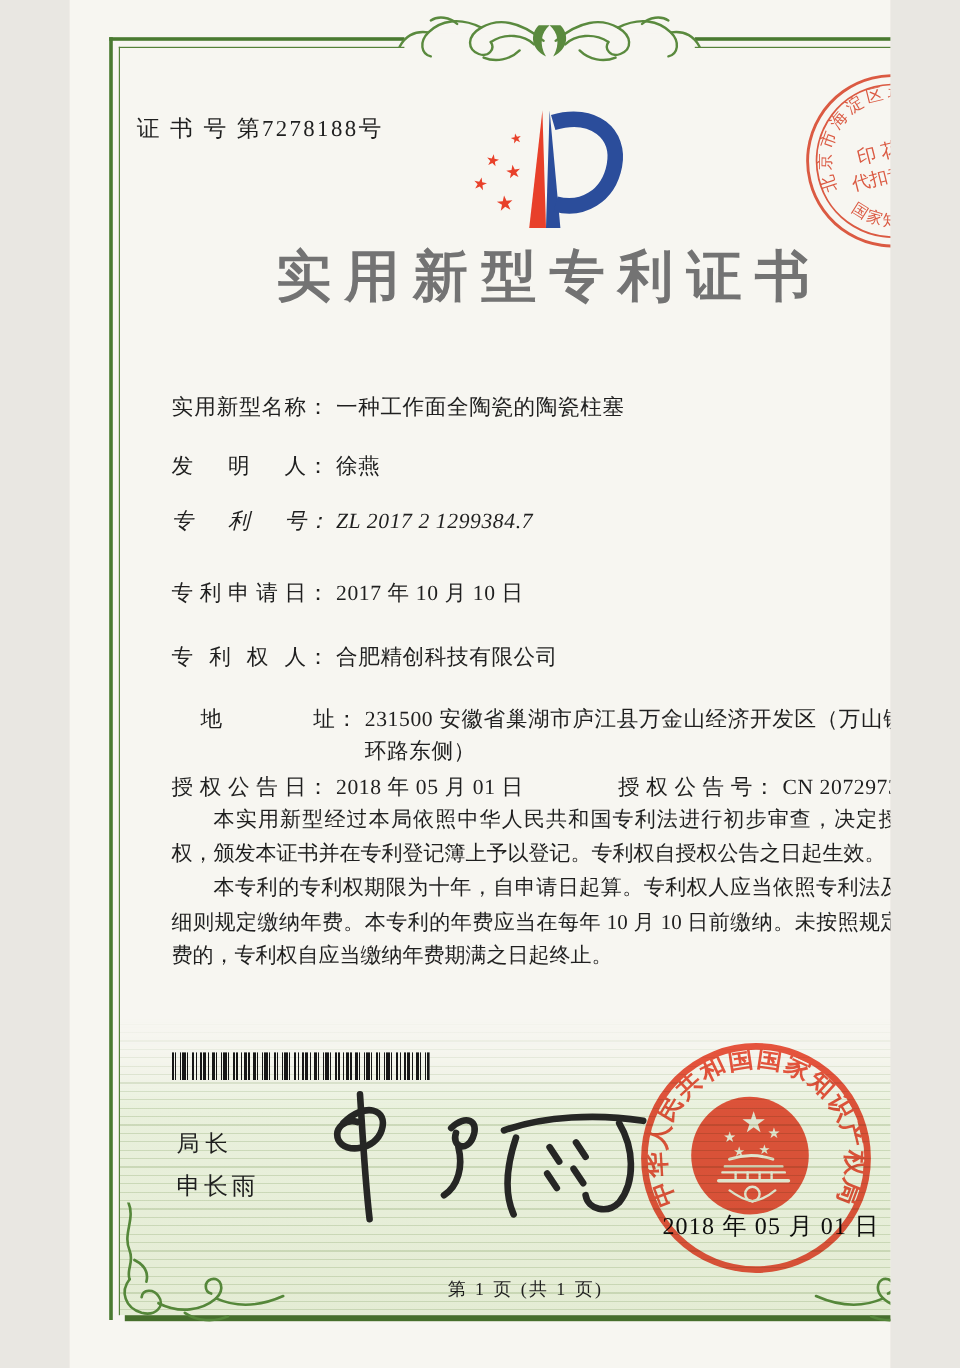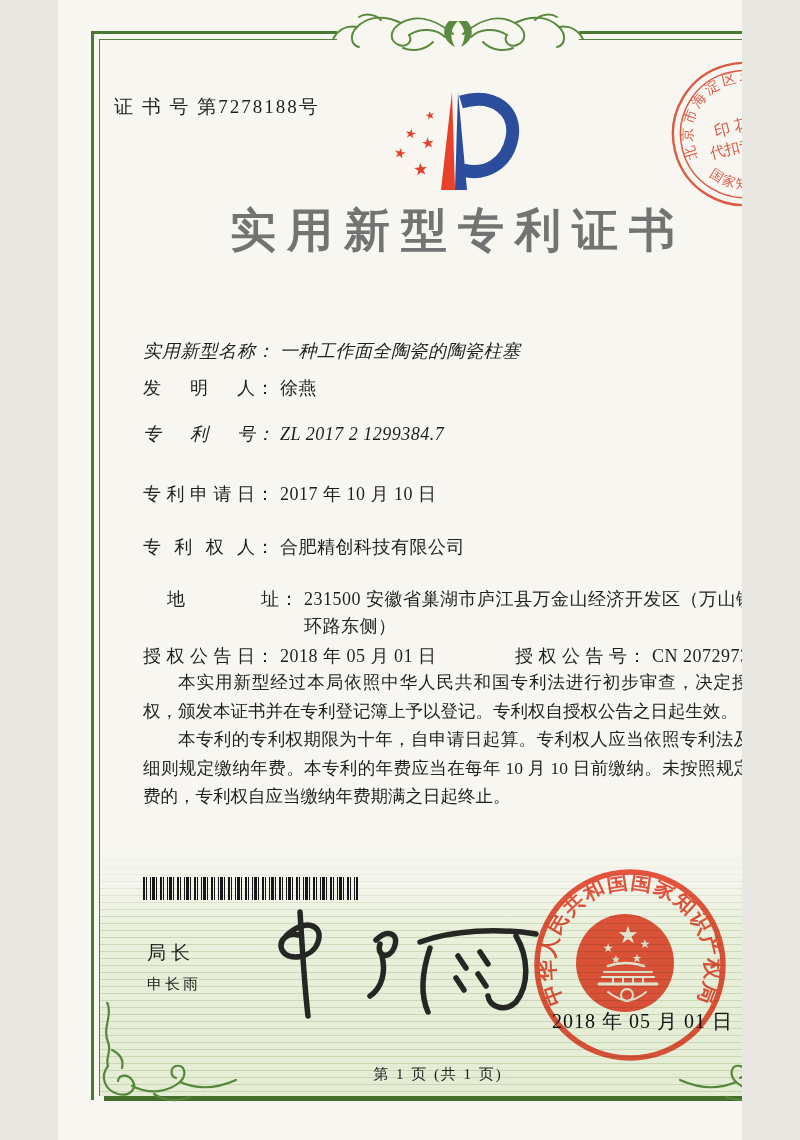--- a/index.html
+++ b/index.html
@@ -48,21 +48,21 @@
   .paras p{margin:0;text-indent:2em;}
   
   .barcode{position:absolute;left:85px;top:877px;width:215px;height:23px;z-index:4;
     background:repeating-linear-gradient(90deg,
       #161616 0 2px,transparent 2px 3px,
       #161616 3px 4px,transparent 4px 7px,
       #161616 7px 8px,transparent 8px 9px,
       #161616 9px 12px,transparent 12px 13px,
       #161616 13px 14px,transparent 14px 17px);}
   .sig-title{position:absolute;left:89px;top:940px;font-size:19px;letter-spacing:5px;z-index:4;}
-  .sig-name{position:absolute;left:89px;top:975px;font-size:15px;letter-spacing:3px;z-index:4;}
+  .sig-name{position:absolute;left:89px;top:975px;font-size:20px;letter-spacing:3px;z-index:4;}
   .signature{position:absolute;left:200px;top:898px;width:290px;height:125px;z-index:6;}
   .seal{position:absolute;left:472px;top:865px;width:200px;height:200px;z-index:5;
     mix-blend-mode:multiply;opacity:.93;}
   .seal-date{position:absolute;left:494px;top:1008px;font-size:20px;letter-spacing:1px;
     color:#101010;z-index:6;mix-blend-mode:multiply;font-weight:500;}
   .footer{position:absolute;left:0;top:1065px;width:760px;text-align:center;
     font-size:15px;letter-spacing:2px;z-index:4;}
 </style>
 </head>
 <body>
@@ -151,21 +151,21 @@
     </g>
     <g fill="#2b4d9b">
       <polygon points="67,4 64,102 76,102"></polygon>
     </g>
     <path d="M70,14 C104,4 126,24 121,50 C116,76 94,88 72,82" stroke="#2b4d9b" stroke-width="13" fill="none"></path>
   </svg>
 
   <div class="title">实用新型专利证书</div>
 
   <div class="fields">
-    <div class="frow" style="top:16px;font-style:italic;">
+    <div class="frow" style="top:4px;">
       <span class="f-label">实用新型名称</span>
       <span class="f-colon">：</span>
       <span class="f-value">一种工作面全陶瓷的陶瓷柱塞</span>
     </div>
     <div class="frow" style="top:53px;">
       <span class="f-label">发明人</span>
       <span class="f-colon">：</span>
       <span class="f-value">徐燕</span>
     </div>
     <div class="frow" style="top:99px;font-style:italic;">

